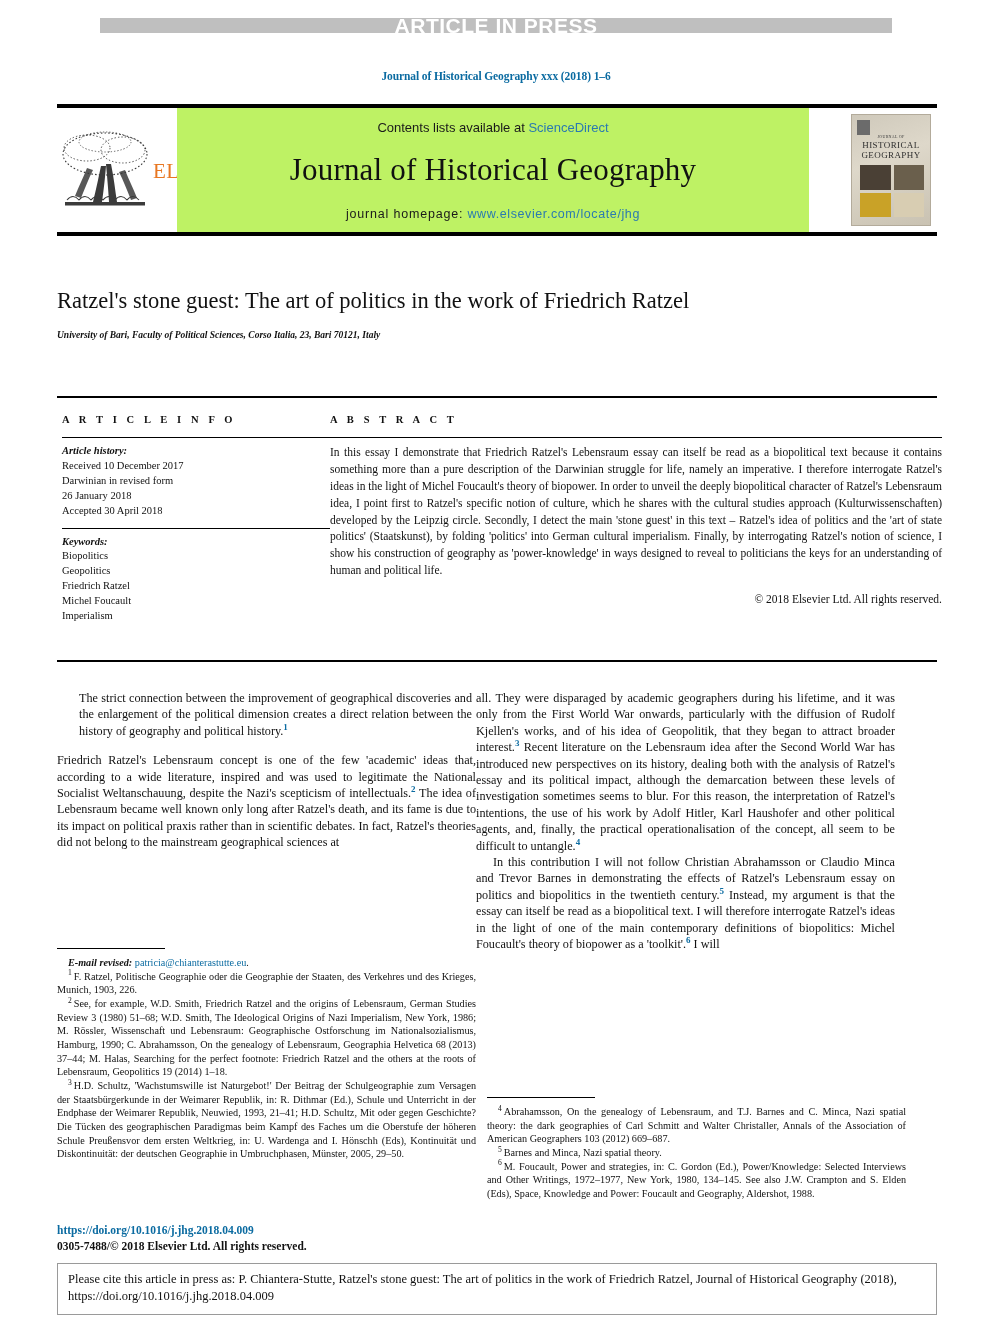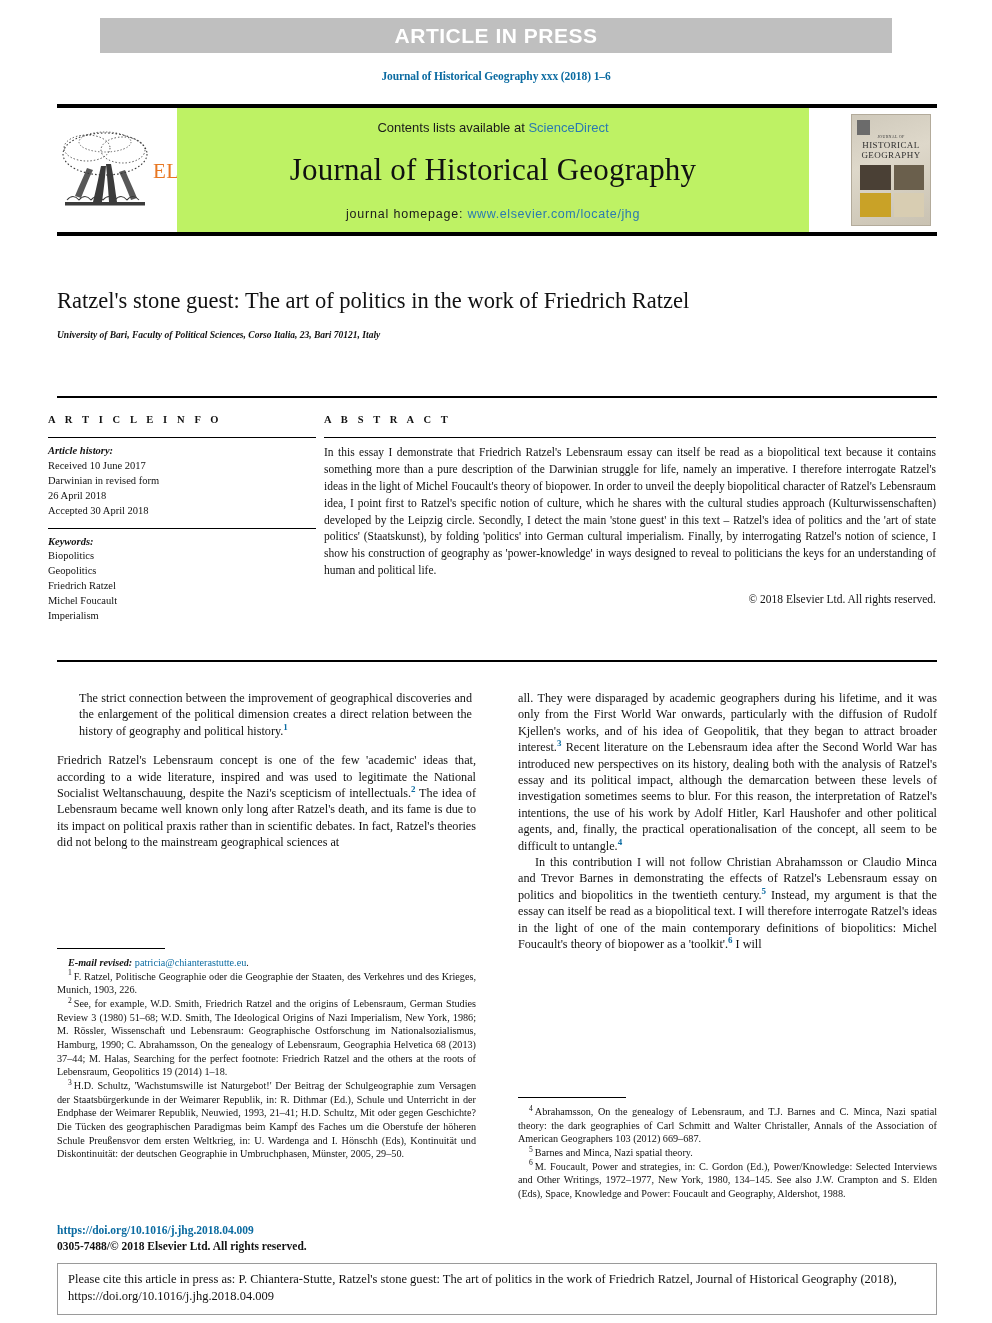--- a/index.html
+++ b/index.html
@@ -16,21 +16,21 @@
     color: #000000;
     overflow: hidden;
   }
 
   
   .aip-banner {
     position: absolute;
     left: 100px;
     top: 18px;
     width: 792px;
-    height: 35px;
+    height: 15px;
     background: #bfbfbf;
     display: flex;
     align-items: center;
     justify-content: center;
   }
   .aip-banner .aip-text {
     color: #ffffff;
     font-family: "Liberation Sans", sans-serif;
     font-weight: bold;
     font-size: 21px;
@@ -192,26 +192,25 @@
     position: absolute;
     left: 57px;
     top: 396px;
     width: 880px;
     border-top: 2px solid #000;
   }
 
   
   .infoabs {
     position: absolute;
-    left: 56px;
+    left: 62px;
     top: 414px;
     width: 880px;
     display: flex;
-    gap: 8px;
-    justify-content: flex-end;
+    gap: 0;
   }
   .col-info { width: 268px; flex: 0 0 268px; }
   .col-abs  { width: 612px; flex: 0 0 612px; }
 
   .sec-head {
     font-family: "Liberation Serif", serif;
     font-weight: bold;
     font-size: 10.5px;
     letter-spacing: 3.6px;
     color: #111;
@@ -250,21 +249,20 @@
     border-top: 2px solid #000;
   }
 
   
   .body-cols {
     position: absolute;
     left: 57px;
     top: 690px;
     width: 880px;
     display: flex;
-    gap: 42px;
   }
   .bcol { width: 419px; flex: 0 0 419px; position: relative; }
   .bcol p {
     font-family: "Liberation Serif", serif;
     font-size: 12.2px;
     line-height: 1.345;
     text-align: justify;
     margin: 0;
     color: #111;
     hyphens: auto;
@@ -274,21 +272,21 @@
     color: #0b6ba1;
     font-weight: bold;
     font-size: 9px;
     vertical-align: super;
     line-height: 0;
   }
 
   
   .fn-block { position: absolute; width: 419px; }
   .fn-block.left  { left: 57px;  top: 948px; }
-  .fn-block.right { left: 518px; top: 1097px; }
+  .fn-block.right { left: 487px; top: 1097px; }
   .fn-rule { border-top: 1.2px solid #000; width: 108px; margin-bottom: 7px; }
   .fn-p {
     font-family: "Liberation Serif", serif;
     font-size: 10.2px;
     line-height: 1.34;
     text-align: justify;
     margin: 0 0 0 0;
     color: #111;
     text-indent: 11px;
     hyphens: auto;
@@ -403,23 +401,23 @@
   <div class="art-affil">University of Bari, Faculty of Political Sciences, Corso Italia, 23, Bari 70121, Italy</div>
 </div>
 <div class="rule-title"></div>
 
 <div class="infoabs">
 
   <div class="col-info">
     <div class="sec-head">A R T I C L E   I N F O</div>
     <div class="hr-thin"></div>
     <div class="info-line ital">Article history:</div>
-    <div class="info-line">Received 10 June 2017</div>
+    <div class="info-line">Received 10 December 2017</div>
     <div class="info-line">Darwinian in revised form</div>
-    <div class="info-line">26 April 2018</div>
+    <div class="info-line">26 January 2018</div>
     <div class="info-line">Accepted 30 April 2018</div>
     <div class="hr-thin2"></div>
     <div class="info-line ital">Keywords:</div>
     <div class="info-line">Biopolitics</div>
     <div class="info-line">Geopolitics</div>
     <div class="info-line">Friedrich Ratzel</div>
     <div class="info-line">Michel Foucault</div>
     <div class="info-line">Imperialism</div>
   </div>
 

